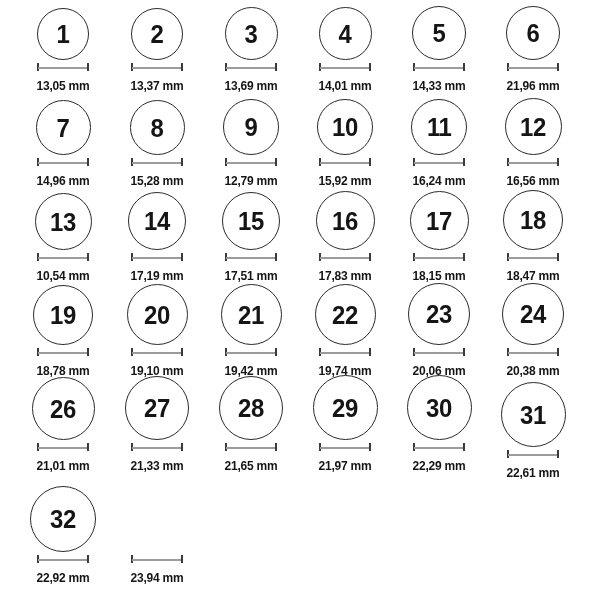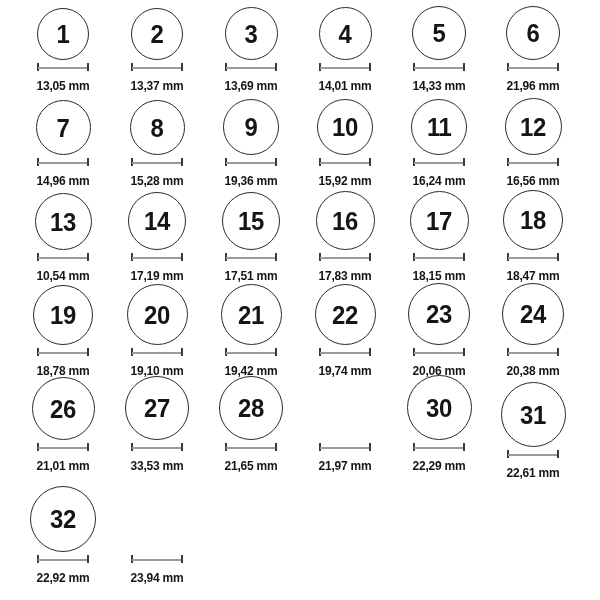--- a/index.html
+++ b/index.html
@@ -171,21 +171,21 @@
 
   <div class="cell">
     <div class="circle" style="width: 56px; height: 56px;">
       <span class="num">9</span>
     </div>
     <div class="dim">
       <span class="tick left"></span>
       <span class="hline"></span>
       <span class="tick right"></span>
     </div>
-    <div class="label">19,36 mm</div>
+    <div class="label">12,79 mm</div>
   </div>
 
   <div class="cell">
     <div class="circle" style="width: 56px; height: 56px;">
       <span class="num">10</span>
     </div>
     <div class="dim">
       <span class="tick left"></span>
       <span class="hline"></span>
       <span class="tick right"></span>
@@ -376,36 +376,39 @@
 
   <div class="cell">
     <div class="circle" style="width: 64px; height: 64px;">
       <span class="num">27</span>
     </div>
     <div class="dim">
       <span class="tick left"></span>
       <span class="hline"></span>
       <span class="tick right"></span>
     </div>
-    <div class="label">33,53 mm</div>
+    <div class="label">21,33 mm</div>
   </div>
 
   <div class="cell">
     <div class="circle" style="width: 64px; height: 64px;">
       <span class="num">28</span>
     </div>
     <div class="dim">
       <span class="tick left"></span>
       <span class="hline"></span>
       <span class="tick right"></span>
     </div>
     <div class="label">21,65 mm</div>
   </div>
 
   <div class="cell">
+    <div class="circle" style="width: 65px; height: 65px;">
+      <span class="num">29</span>
+    </div>
     <div class="dim">
       <span class="tick left"></span>
       <span class="hline"></span>
       <span class="tick right"></span>
     </div>
     <div class="label">21,97 mm</div>
   </div>
 
   <div class="cell">
     <div class="circle" style="width: 65px; height: 65px;">

